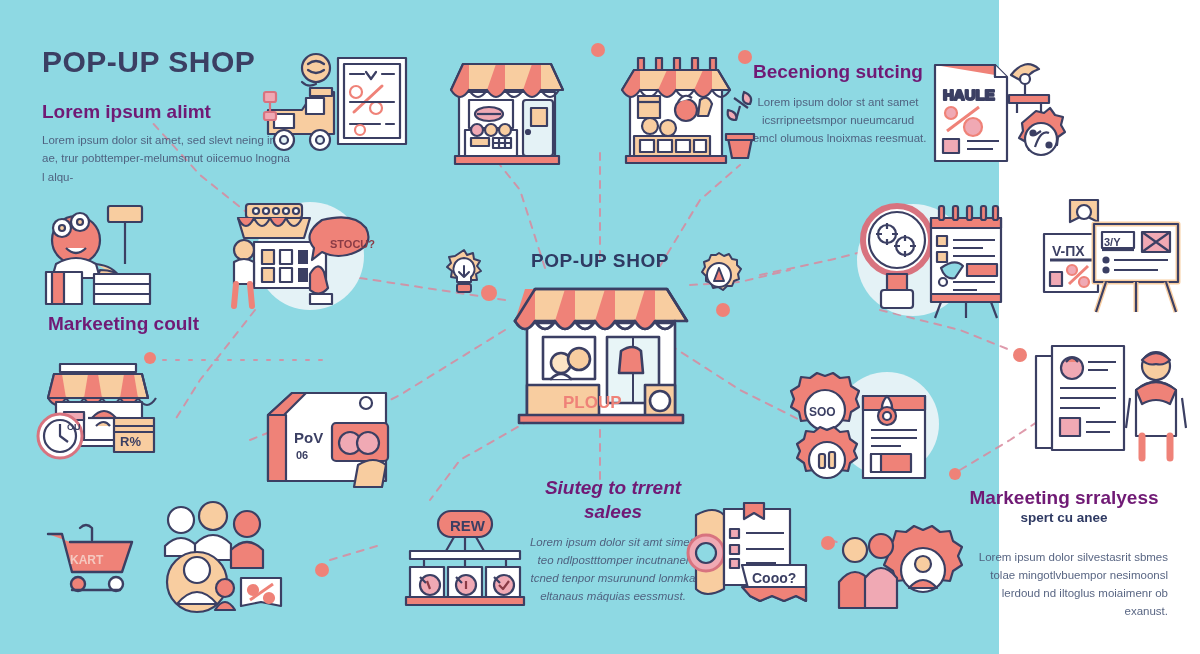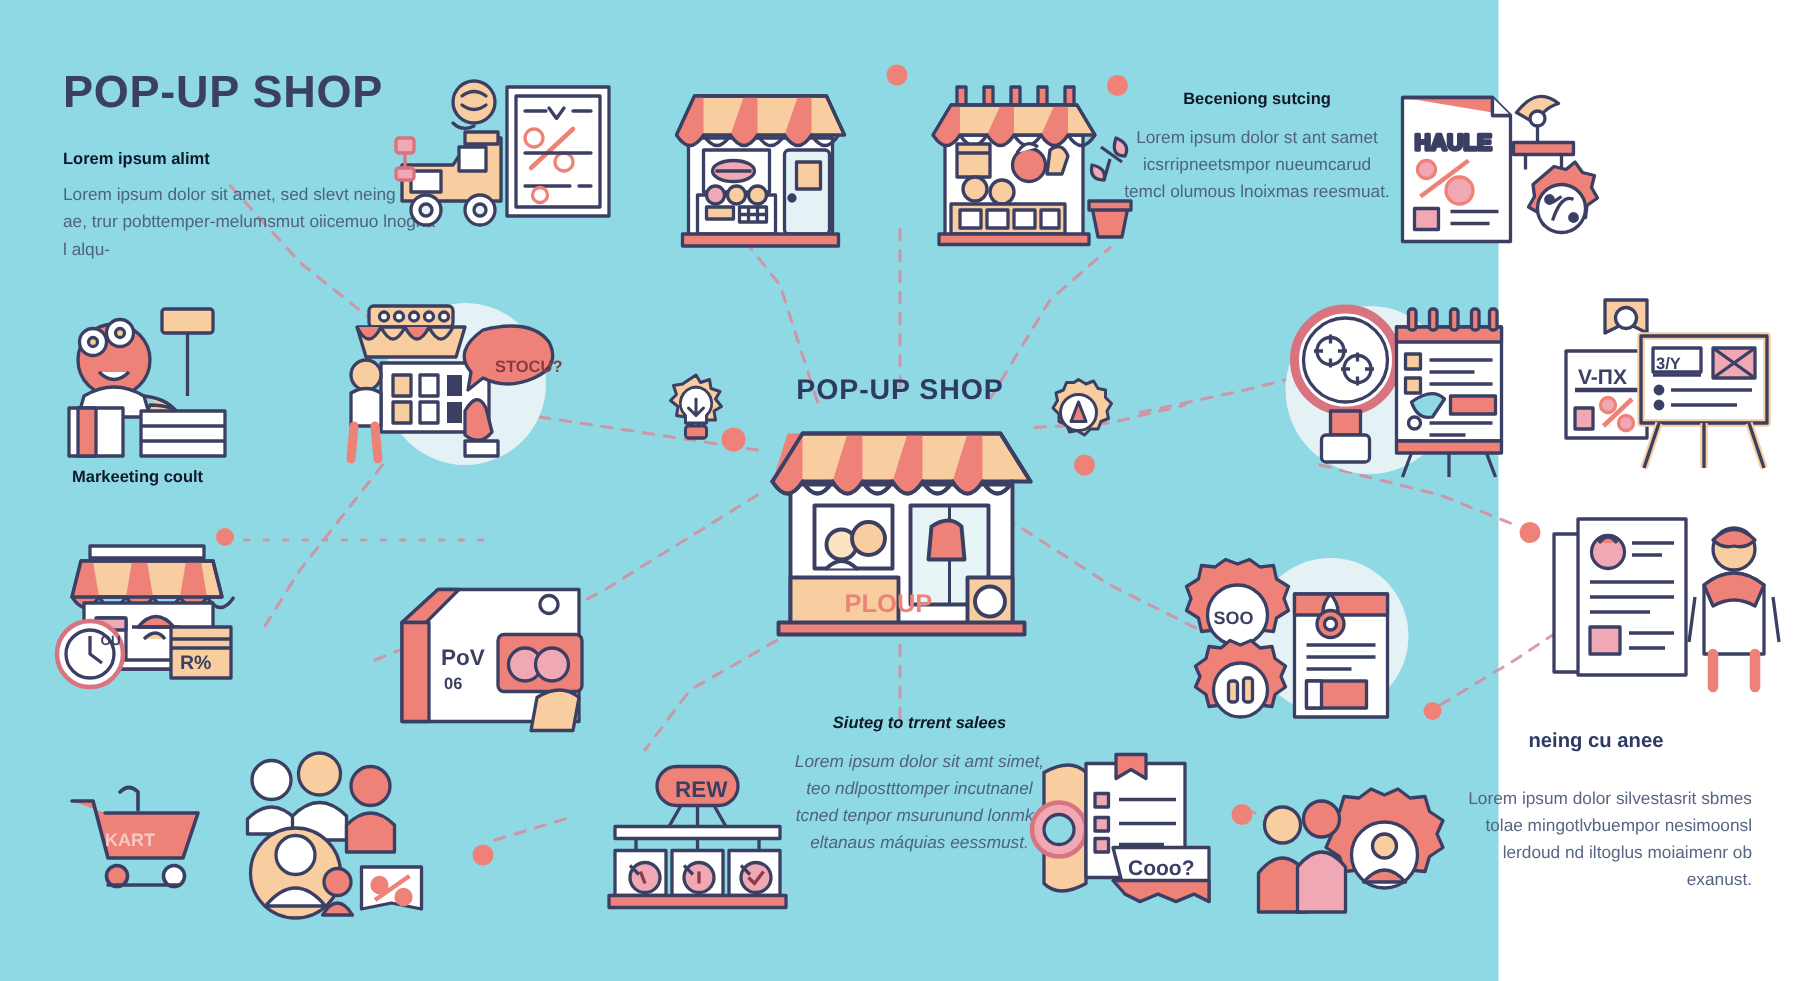--- a/index.html
+++ b/index.html
@@ -13,21 +13,21 @@
     width: 999px; height: 654px;
     background: #8ed9e3;
   }
   
   .tb { position: absolute; }
   .main-title {
     font-size: 30px; font-weight: 700; letter-spacing: 0.5px;
     color: #3b3f63; line-height: 1.05;
   }
   .head {
-    font-size: 11px; font-weight: 700; color: #0f172a;
+    font-size: 19px; font-weight: 700; color: #701a75;
     line-height: 1.25;
   }
   .head-sub {
     font-size: 13.5px; font-weight: 700; color: #2f3a63;
     line-height: 1.25;
   }
   .body-txt {
     font-size: 11.5px; color: #4a5878; line-height: 1.58;
     opacity: .92;
   }
@@ -111,21 +111,22 @@
   <div class="tb" style="left:48px;top:312px;width:220px;">
     <div class="head">Markeeting coult</div>
   </div>
 
   <div class="tb c" style="left:524px;top:476px;width:178px;font-style:italic;">
     <div class="head">Siuteg to trrent salees</div>
     <div class="body-txt" style="margin-top:9px;">Lorem ipsum dolor sit amt simet, teo ndlpostttomper incutnanel tcned tenpor msurunund lonmka eltanaus máquias eessmust.</div>
   </div>
 
   <div class="tb c" style="left:960px;top:486px;width:208px;">
-    <div class="head-sub">neing cu anee</div>
+    <div class="head">Markeeting srralyess</div>
+    <div class="head-sub">spert cu anee</div>
     <div class="body-txt" style="margin-top:21px;text-align:right;">Lorem ipsum dolor silvestasrit sbmes tolae mingotlvbuempor nesimoonsl lerdoud nd iltoglus moiaimenr ob exanust.</div>
   </div>
 
   <div class="tb c" style="left:505px;top:250px;width:190px;">
     <div class="center-title">POP-UP SHOP</div>
   </div>
 
   <svg class="ico" style="left:505px;top:275px" width="192" height="160" viewBox="0 0 192 160">
     <g stroke="#3b3f63" stroke-width="2.6" stroke-linejoin="round" stroke-linecap="round">
 

